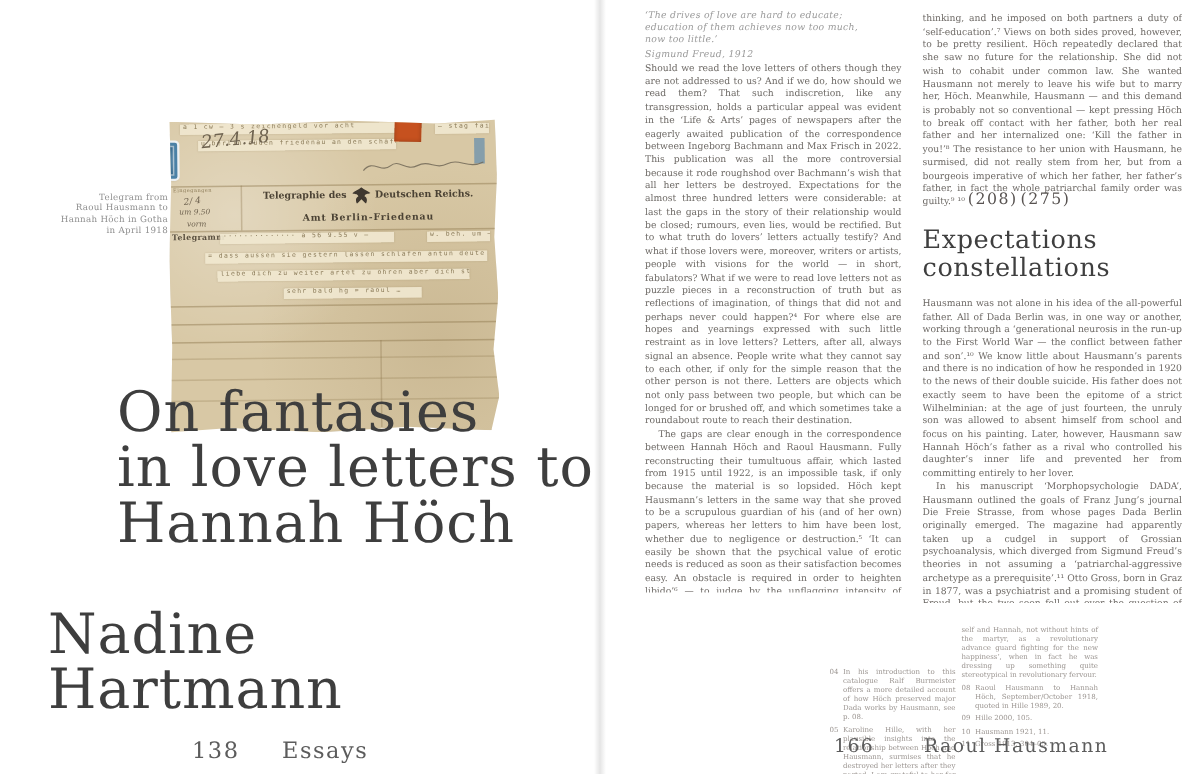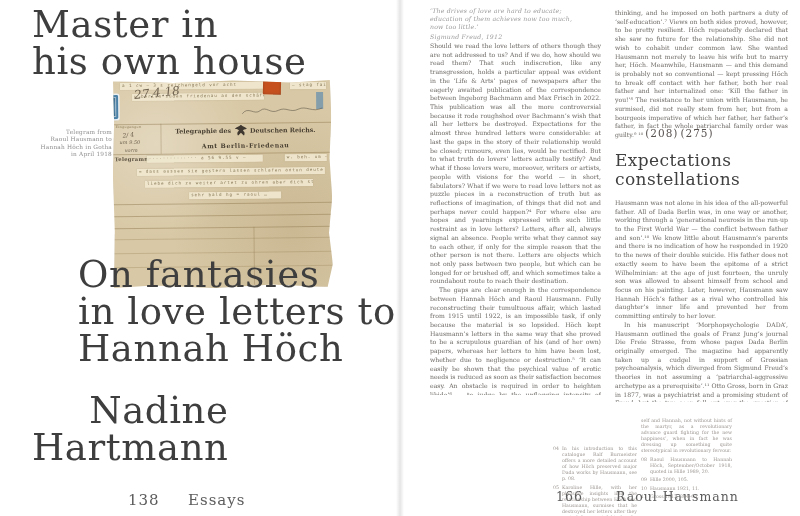--- a/index.html
+++ b/index.html
@@ -73,24 +73,20 @@
                 background:radial-gradient(ellipse at center, rgba(255,255,255,0.5) 0%, rgba(255,255,255,0.12) 45%, rgba(0,40,70,0.28) 100%); }
   .blue-stamp .emb { position:absolute; left:32%; top:18%; width:38%; height:58%; background:#2f597a;
                 clip-path:polygon(50% 0, 65% 25%, 100% 35%, 70% 55%, 80% 100%, 50% 75%, 20% 100%, 30% 55%, 0 35%, 35% 25%); }
   .blue-frag { position:absolute; left:204px; top:13px; width:7px; height:17px; background:#7796ab; opacity:0.85; }
 </style>
 </head>
 <body>
 
 <div class="spread">
 
-  <div class="abs display" style="left:32px; top:6px;">
-    <span class="dline">Master in</span>
-    <span class="dline">his own house</span>
-  </div>
 
   <div class="abs telegram">
     <div class="t-strip" style="left:8px; top:2px; width:148px;">a 1 cw — 3 s zeichengeld vor acht</div>
     <div class="t-strip" style="left:178px; top:3px; width:36px;">— stag faid</div>
     <div class="t-strip" style="left:20px; top:13px; width:132px;">u berlin süden friedenau an den schäfer</div>
 
     <div class="orange-seal"></div>
     <div class="blue-stamp">
       <div class="inner"></div>
       <div class="emb"></div>
@@ -145,21 +141,21 @@
     <span class="dline">Hannah Höch in Gotha</span>
     <span class="dline">in April 1918</span>
   </div>
 
   <div class="abs display" style="left:32px; top:256px;margin-left:46px;">
     <span class="dline">On fantasies</span>
     <span class="dline">in love letters to</span>
     <span class="dline">Hannah Höch</span>
   </div>
 
-  <div class="abs display" style="left:32px; top:392px;text-align:right;">
+  <div class="abs display" style="left:32px; top:404px;">
     <span class="dline">Nadine</span>
     <span class="dline">Hartmann</span>
   </div>
 
   <div class="abs folio" style="left:128px; top:491px;">138</div>
   <div class="abs folio" style="left:188px; top:491px;">Essays</div>
 
   <div class="abs spine"></div>
 
   <div class="abs epigraph" style="left:430px; top:7px; width:130px;">

